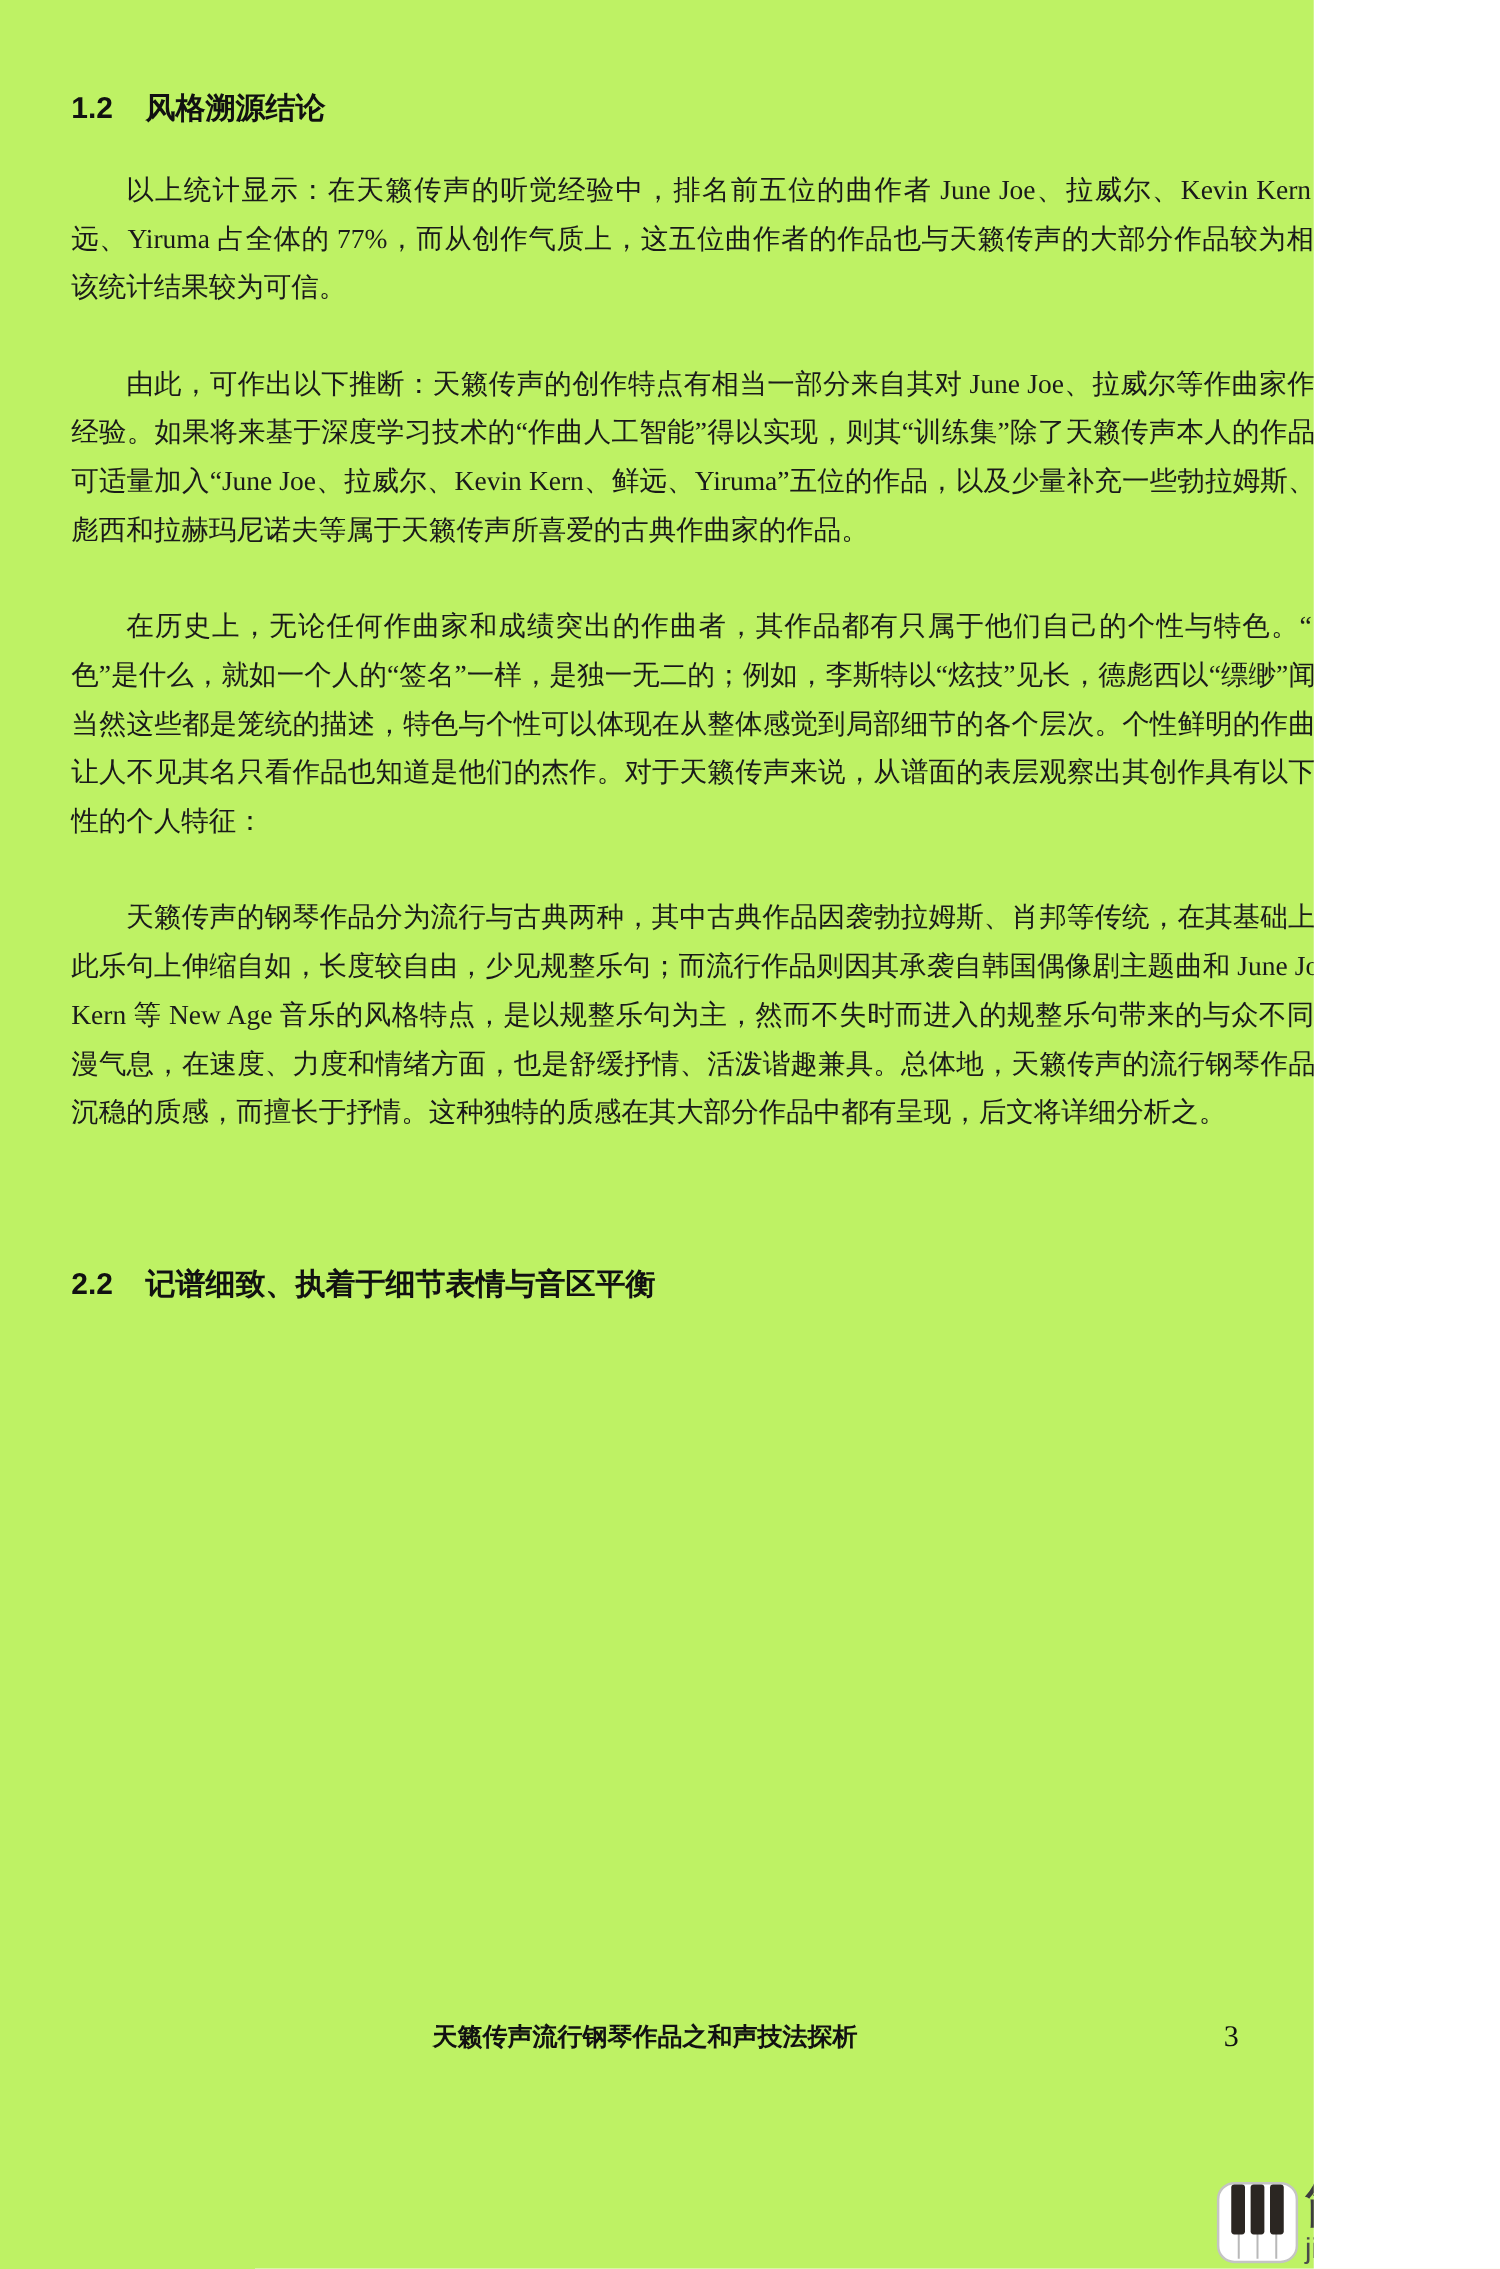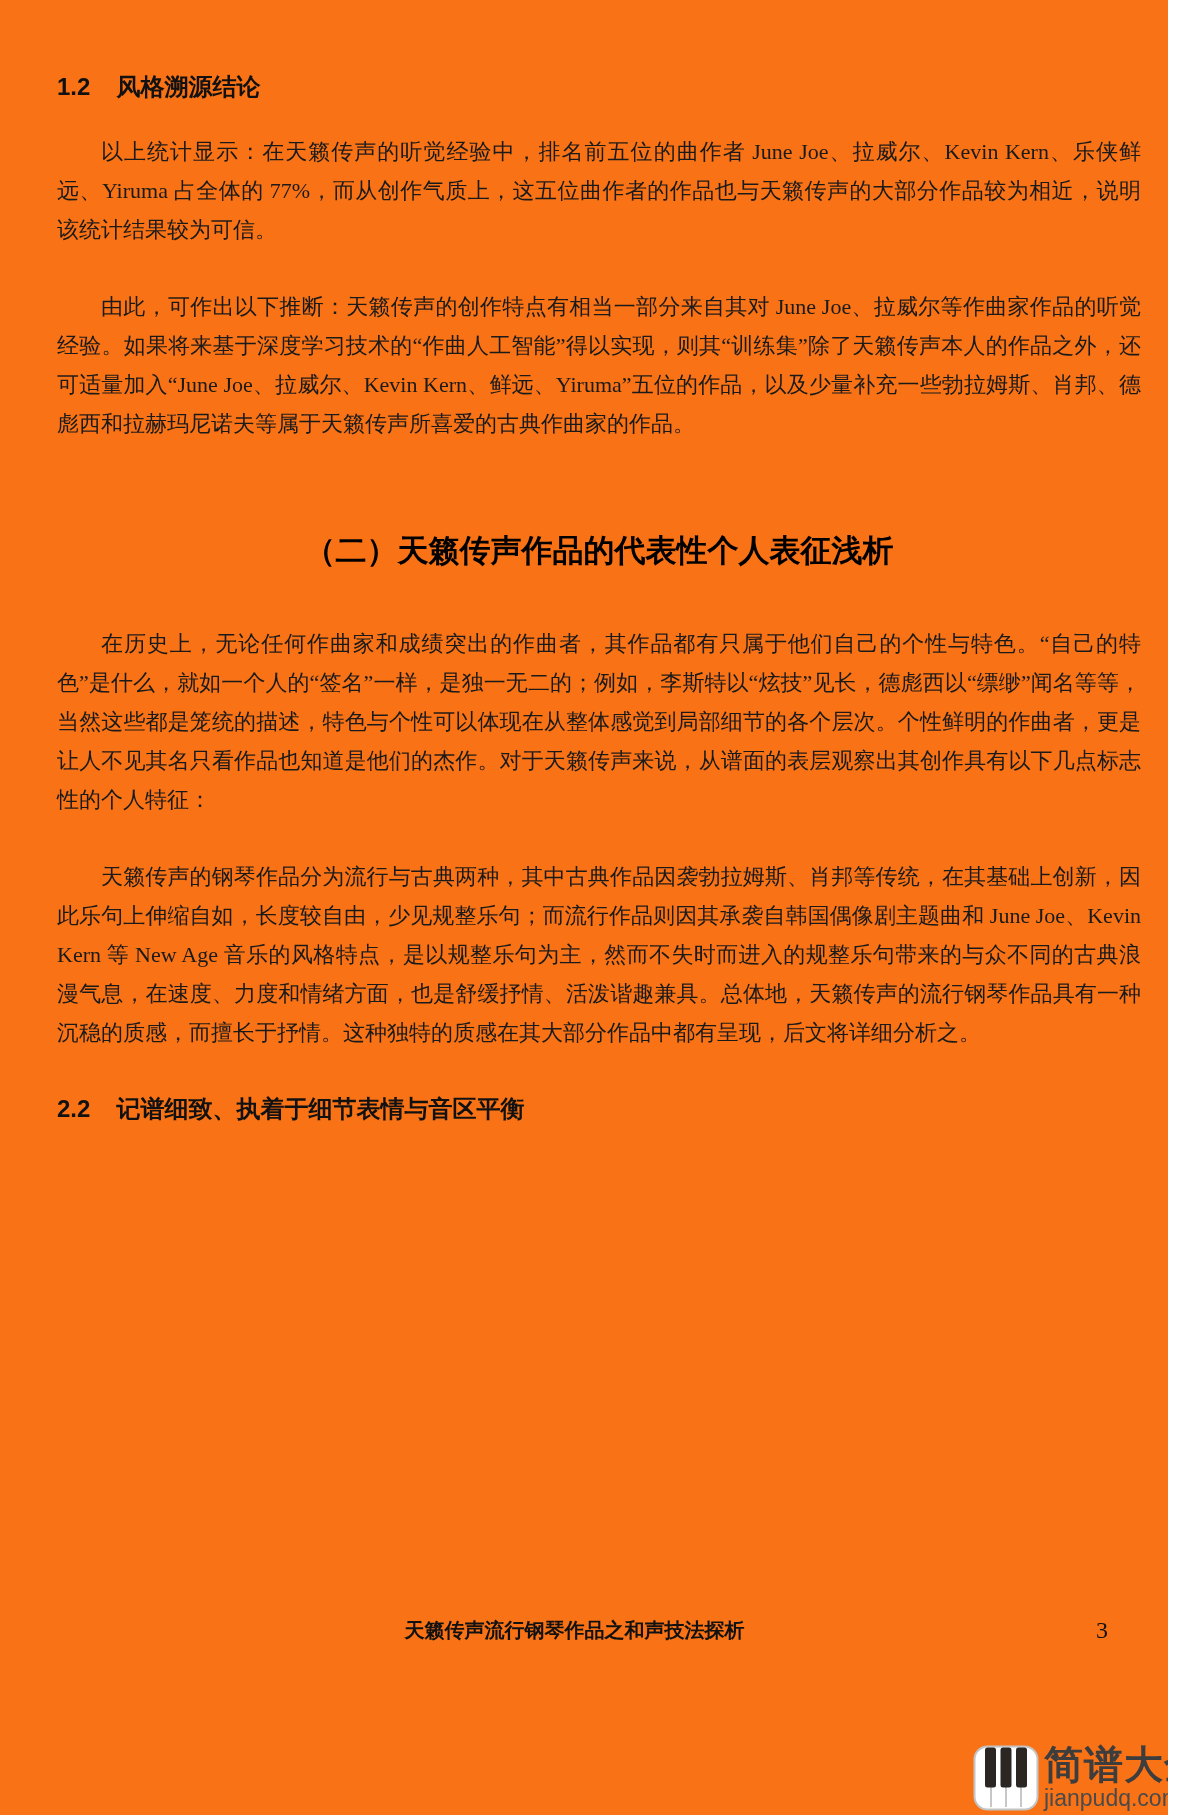--- a/index.html
+++ b/index.html
@@ -1,20 +1,20 @@
 <!DOCTYPE html>
 <html><head>
 <meta charset="utf-8">
 <style>
   html,body{margin:0;padding:0;background:#ffffff;}
   .page{
     position:relative;
-    width:1168px;
+    width:1051px;
     height:1815px;
-    background:#f97316;
+    background:#bef264;
     overflow:hidden;
     font-family:"Liberation Serif","DejaVu Serif",serif;
     color:#1a1a1a;
   }
   .content{
     position:absolute;
     left:57px;
     top:72px;
     width:1084px;
   }
@@ -38,21 +38,21 @@
   .chapter-heading{
     font-family:"Liberation Sans","DejaVu Sans",sans-serif;
     font-weight:bold;
     font-size:31px;
     line-height:44px;
     text-align:center;
     color:#000;
     margin:86px 0 51px 0;
   }
   .sec-heading.h21{margin:77px 0 19px 0;}
-  .sec-heading.h22{margin:42px 0 19px 0;}
+  .sec-heading.h22{margin:104px 0 19px 0;}
   .para.last{margin-bottom:0;}
   .footer-row{
     position:absolute;
     left:57px;
     right:60px;
     top:1615px;
     height:30px;
   }
   .running-title{
     position:absolute;
@@ -106,21 +106,20 @@
 <div class="page">
   <div class="content">
 
     <h2 class="sec-heading"><span class="sec-num">1.2</span><span>风格溯源结论</span></h2>
 
     <p class="para">以上统计显示：在天籁传声的听觉经验中，排名前五位的曲作者 June Joe、拉威尔、Kevin Kern、乐侠鲜远、Yiruma 占全体的 77%，而从创作气质上，这五位曲作者的作品也与天籁传声的大部分作品较为相近，说明该统计结果较为可信。</p>
 
     <p class="para">由此，可作出以下推断：天籁传声的创作特点有相当一部分来自其对 June Joe、拉威尔等作曲家作品的听觉经验。如果将来基于深度学习技术的“作曲人工智能”得以实现，则其“训练集”除了天籁传声本人的作品之外，还可适量加入“June Joe、拉威尔、Kevin Kern、鲜远、Yiruma”五位的作品，以及少量补充一些勃拉姆斯、肖邦、德彪西和拉赫玛尼诺夫等属于天籁传声所喜爱的古典作曲家的作品。</p>
 
 
-    <h1 class="chapter-heading">（二）天籁传声作品的代表性个人表征浅析</h1>
 
     <p class="para">在历史上，无论任何作曲家和成绩突出的作曲者，其作品都有只属于他们自己的个性与特色。“自己的特色”是什么，就如一个人的“签名”一样，是独一无二的；例如，李斯特以“炫技”见长，德彪西以“缥缈”闻名等等，当然这些都是笼统的描述，特色与个性可以体现在从整体感觉到局部细节的各个层次。个性鲜明的作曲者，更是让人不见其名只看作品也知道是他们的杰作。对于天籁传声来说，从谱面的表层观察出其创作具有以下几点标志性的个人特征：</p>
 
 
     <p class="para">天籁传声的钢琴作品分为流行与古典两种，其中古典作品因袭勃拉姆斯、肖邦等传统，在其基础上创新，因此乐句上伸缩自如，长度较自由，少见规整乐句；而流行作品则因其承袭自韩国偶像剧主题曲和 June Joe、Kevin Kern 等 New Age 音乐的风格特点，是以规整乐句为主，然而不失时而进入的规整乐句带来的与众不同的古典浪漫气息，在速度、力度和情绪方面，也是舒缓抒情、活泼谐趣兼具。总体地，天籁传声的流行钢琴作品具有一种沉稳的质感，而擅长于抒情。这种独特的质感在其大部分作品中都有呈现，后文将详细分析之。</p>
 
     <h2 class="sec-heading h22"><span class="sec-num">2.2</span><span>记谱细致、执着于细节表情与音区平衡</span></h2>
 
 
   </div>

